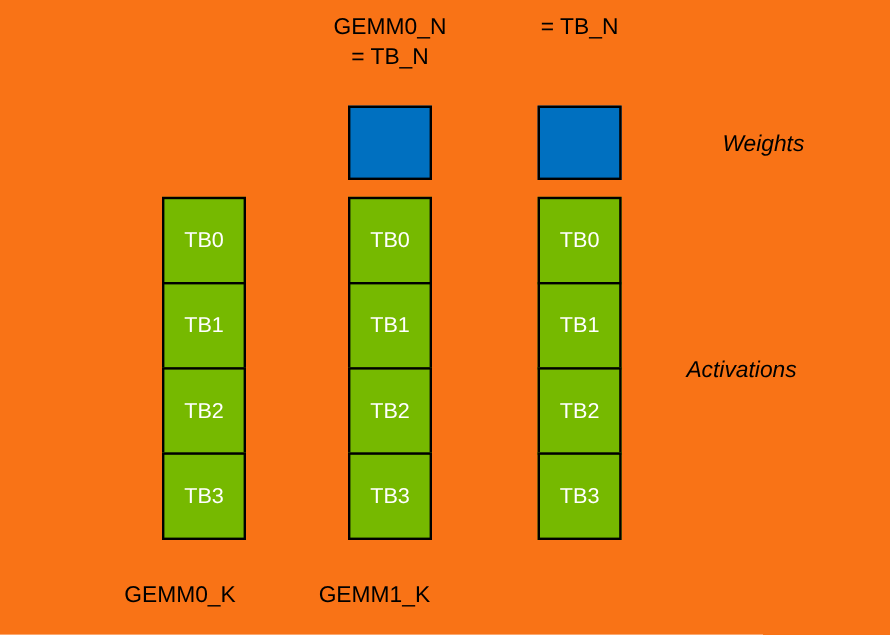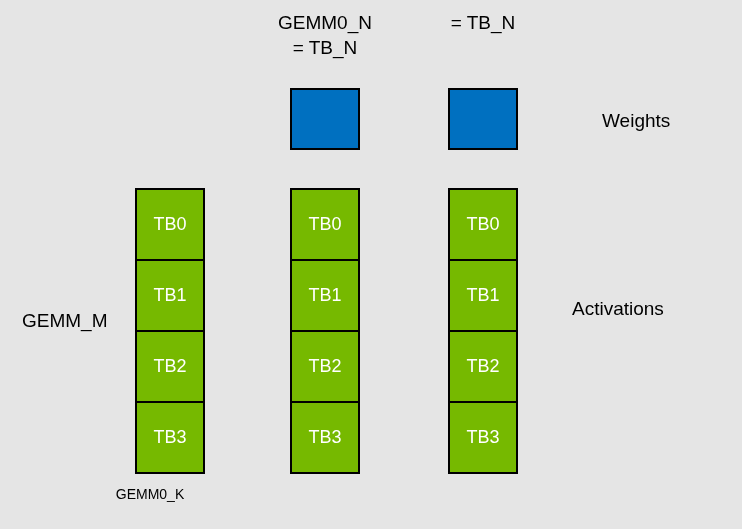--- a/index.html
+++ b/index.html
@@ -5,21 +5,21 @@
   html, body {
     margin: 0;
     padding: 0;
     background: #ffffff;
     font-family: "Liberation Sans", sans-serif;
   }
   .canvas {
     position: relative;
     width: 742px;
     height: 529px;
-    background: #e5e5e5;
+    background: #f97316;
     overflow: hidden;
   }
   .hdr {
     position: absolute;
     top: 10px;
     width: 140px;
     text-align: center;
     font-size: 19px;
     line-height: 25px;
     color: #000000;
@@ -28,21 +28,21 @@
     position: absolute;
     top: 88px;
     width: 70px;
     height: 62px;
     background: var(--blue, #0070c0);
     border: 2px solid var(--border, #000000);
     box-sizing: border-box;
   }
   .col {
     position: absolute;
-    top: 188px;
+    top: 164px;
     width: 70px;
   }
   .tb {
     width: 70px;
     height: 73px;
     box-sizing: border-box;
     background: var(--green, #76b900);
     border: 2px solid var(--border, #000000);
     margin-top: -2px;
     display: flex;
@@ -50,27 +50,28 @@
     justify-content: center;
     color: var(--text_in_block, #ffffff);
     font-size: 18px;
   }
   .tb:first-child { margin-top: 0; }
   .side-label {
     position: absolute;
     font-size: 19px;
     color: #000000;
     white-space: nowrap;
+    font-style: italic;
   }
   .bottom-label {
     position: absolute;
     top: 486px;
     width: 160px;
     text-align: center;
-    font-size: 14px;
+    font-size: 19px;
     color: #000000;
   }
 </style>
 </head>
 <body>
 
 <div class="canvas">
 
   <div class="hdr" style="left:255px">
     <div>GEMM0_N</div>
@@ -95,19 +96,19 @@
     <div class="tb">TB2</div>
     <div class="tb">TB3</div>
   </div>
   <div class="col" style="left:448px">
     <div class="tb">TB0</div>
     <div class="tb">TB1</div>
     <div class="tb">TB2</div>
     <div class="tb">TB3</div>
   </div>
 
-  <div class="side-label" style="left:22px; top:310px">GEMM_M</div>
   <div class="side-label" style="left:602px; top:110px">Weights</div>
   <div class="side-label" style="left:572px; top:298px">Activations</div>
 
   <div class="bottom-label" style="left:70px">GEMM0_K</div>
+  <div class="bottom-label" style="left:232px">GEMM1_K</div>
 
 </div>
 
 </body></html>

